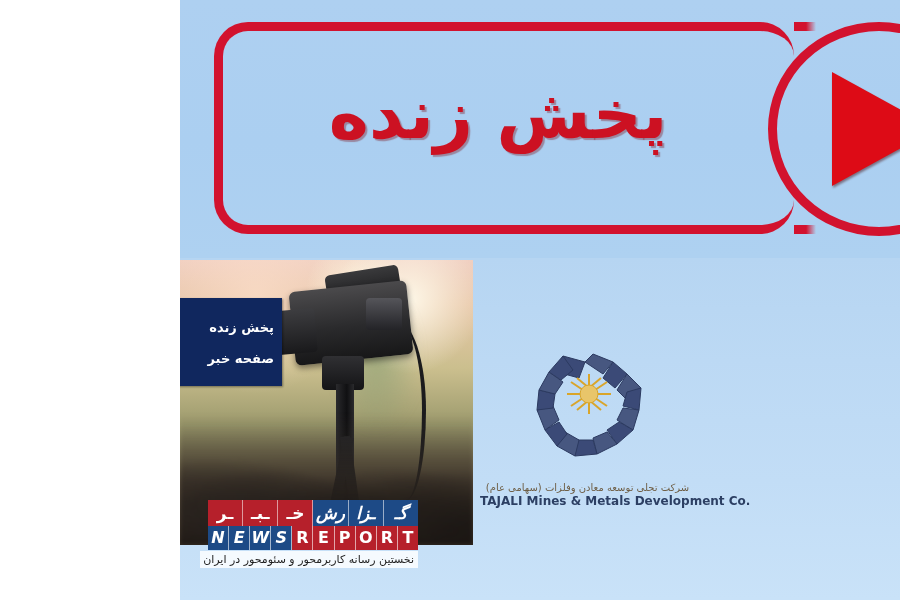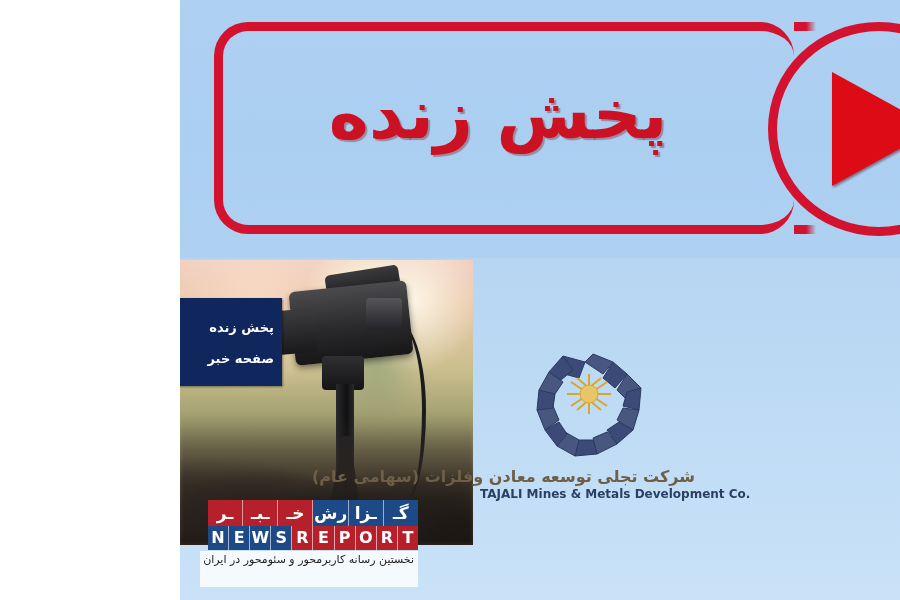--- a/index.html
+++ b/index.html
@@ -230,21 +230,21 @@
     align-items: center;
     justify-content: center;
     color: #ffffff;
     font-size: 17px;
     font-weight: 700;
     border-right: 1px solid rgba(255,255,255,0.55);
     line-height: 1;
     padding-bottom: 0;
   }
   .wm-cell:first-child { border-right: none; }
-  .wm-blue { background: #1d4a86; }
+  .wm-blue { background: #1d4a86; font-style: italic; }
   .wm-red  { background: #b6202b; }
 
   .wm-row2 {
     display: flex;
     height: 24px;
     direction: ltr;
   }
   .wm-ltr-cell {
     flex: 1;
     display: flex;
@@ -258,40 +258,40 @@
     line-height: 1;
   }
   .wm-ltr-cell:last-child { border-right: none; }
 
   .wm-tag {
     background: rgba(255,255,255,0.82);
     color: #1d1d1d;
     font-size: 11px;
     text-align: center;
     direction: rtl;
-    padding: 2px 4px 21px 4px;
+    padding: 2px 4px 2px 4px;
     width: 218px;
     margin-top: 1px;
     white-space: nowrap;
   }
 
   
   .logo-block {
     position: absolute;
     left: 300px; top: 90px;
     width: 215px;
     text-align: center;
   }
   .logo-mark { width: 130px; height: 118px; margin: 0 auto; display:block; }
   .logo-fa {
     direction: rtl;
-    font-size: 16px;
+    font-size: 10px;
     color: #6f5f46;
-    font-weight: 700;
-    margin-top: 1px;
+    font-weight: 400;
+    margin-top: 16px;
     white-space: nowrap;
   }
   .logo-en {
     direction: ltr;
     font-size: 12px;
     color: #2c3f63;
     font-weight: 700;
     margin-top: 1px;
     white-space: nowrap;
   }

